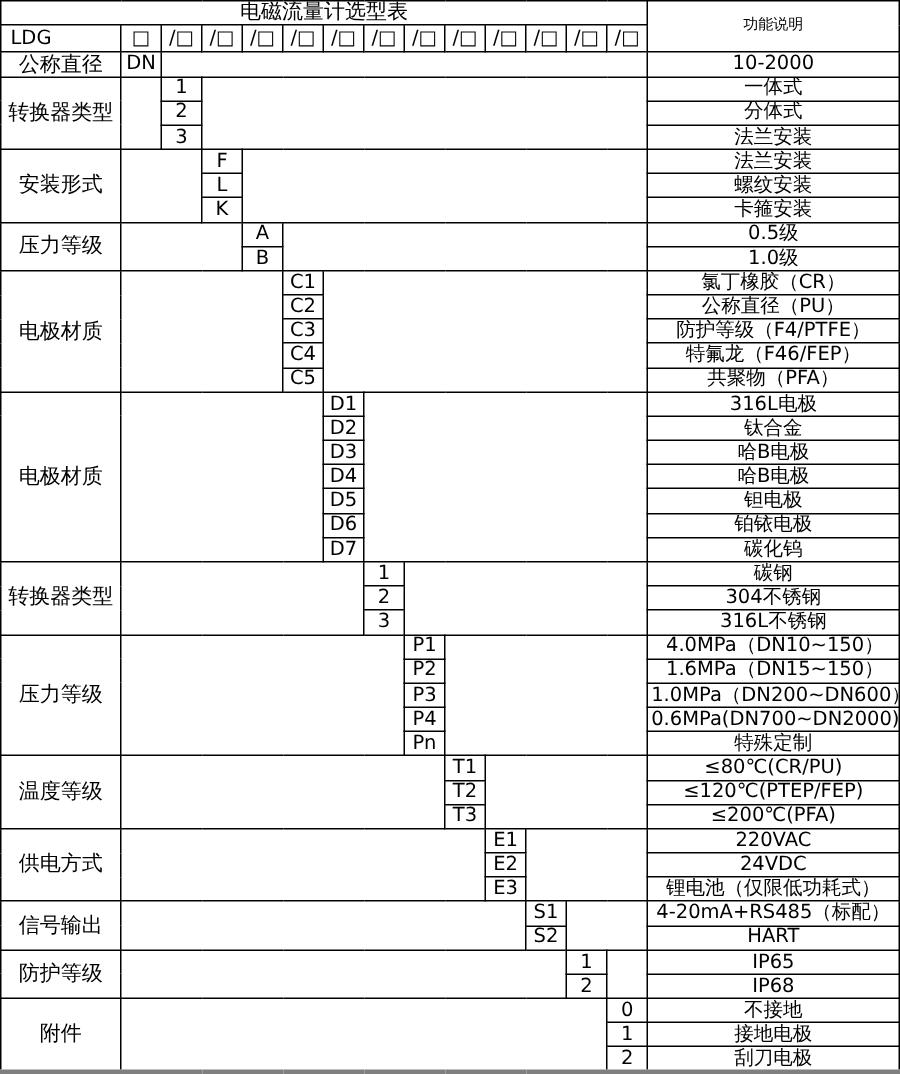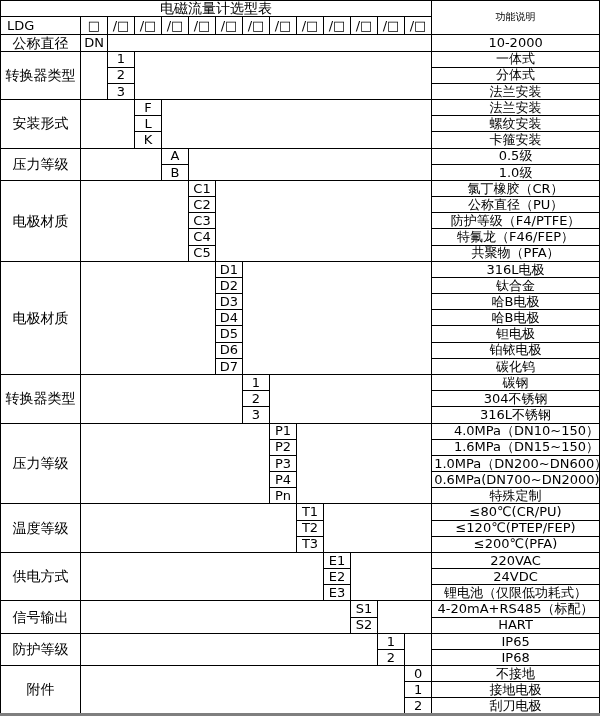--- a/index.html
+++ b/index.html
@@ -7,21 +7,21 @@
   table{border-collapse:collapse;table-layout:fixed;width:600px;height:716px;
         border:1px solid #000;border-bottom:3px solid #7f7f7f;}
   td{border:1px solid #000;padding:0;overflow:hidden;white-space:nowrap;
      font-size:13px;text-align:center;vertical-align:middle;line-height:1.05;}
   td.title-cell{font-size:14px;height:15px;}
   td.func-header{font-size:10px;}
   tr.model-row{height:18px;margin-left:43px;}
   tr.data-row{height:16px;}
   td.label{font-size:14px;}
   td.prefix{text-align:left;padding-left:6px;}
-  td.func.left{text-align:right;padding-left:2px;}
+  td.func.left{text-align:center;padding-left:2px;}
   td.empty{background:#fff;}
 </style>
 </head>
 <body>
 
 <table>
   <colgroup>
     <col style="width:80px">
     <col style="width:27px">
       <col style="width:27px">

